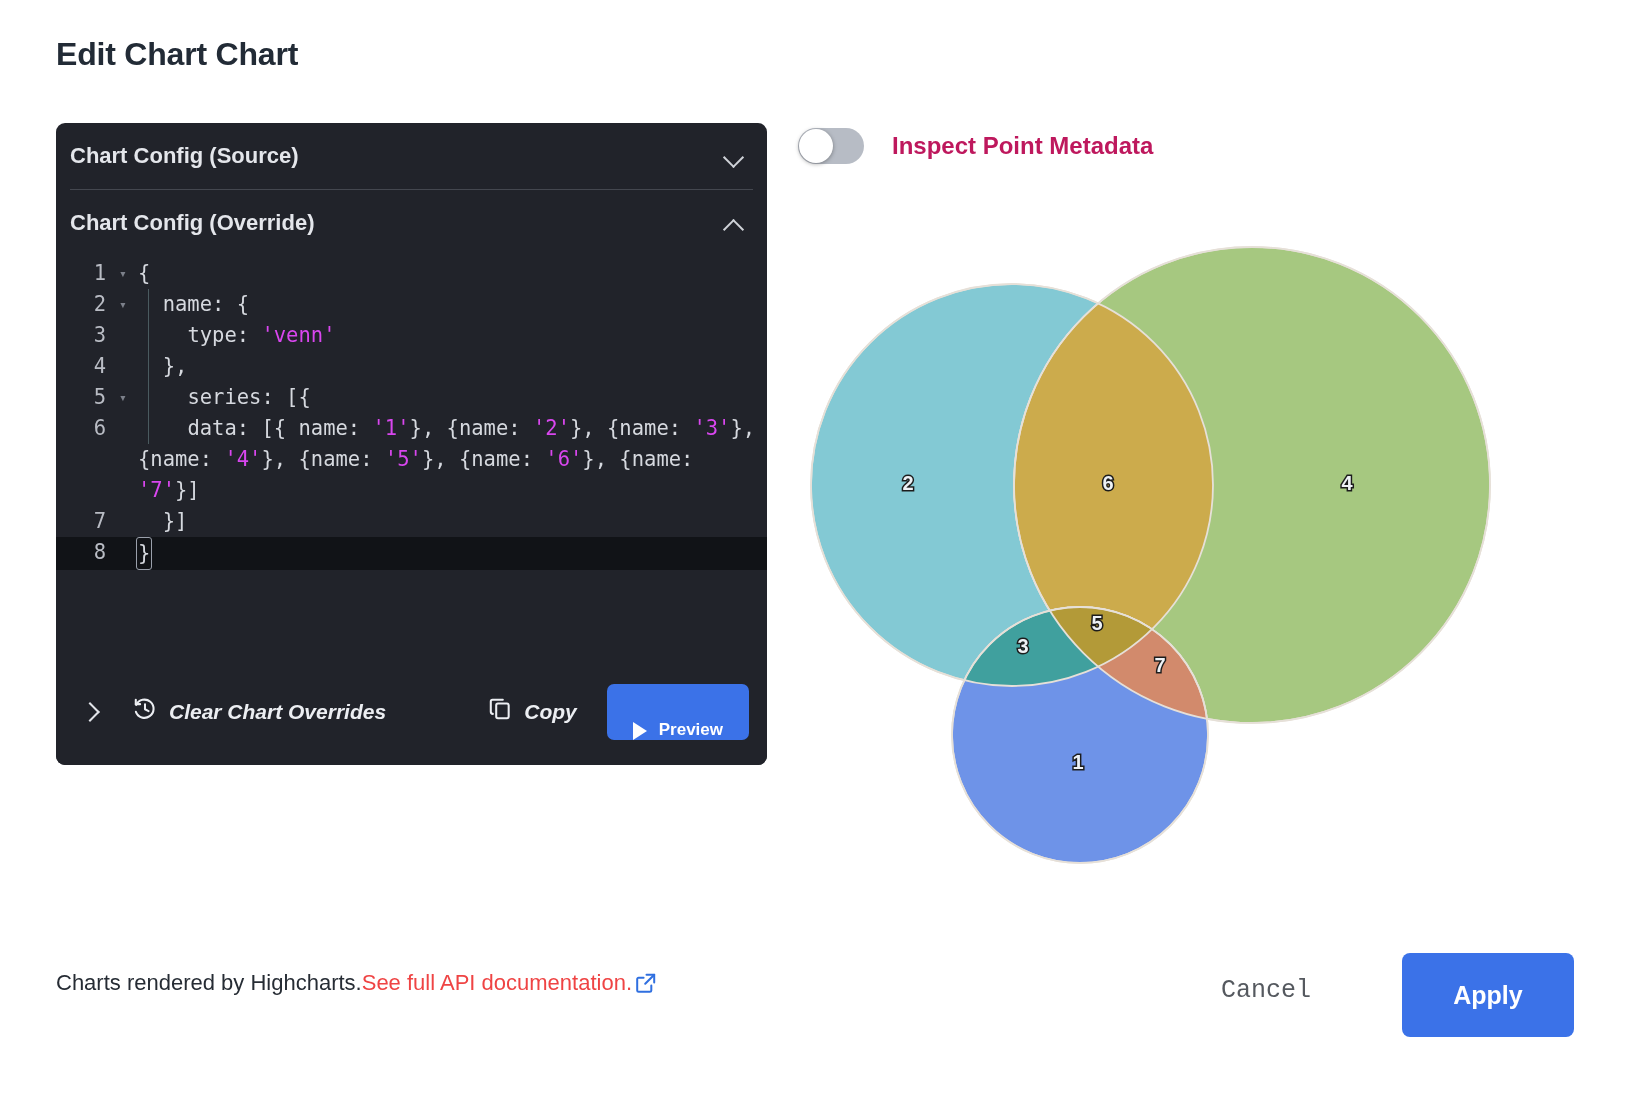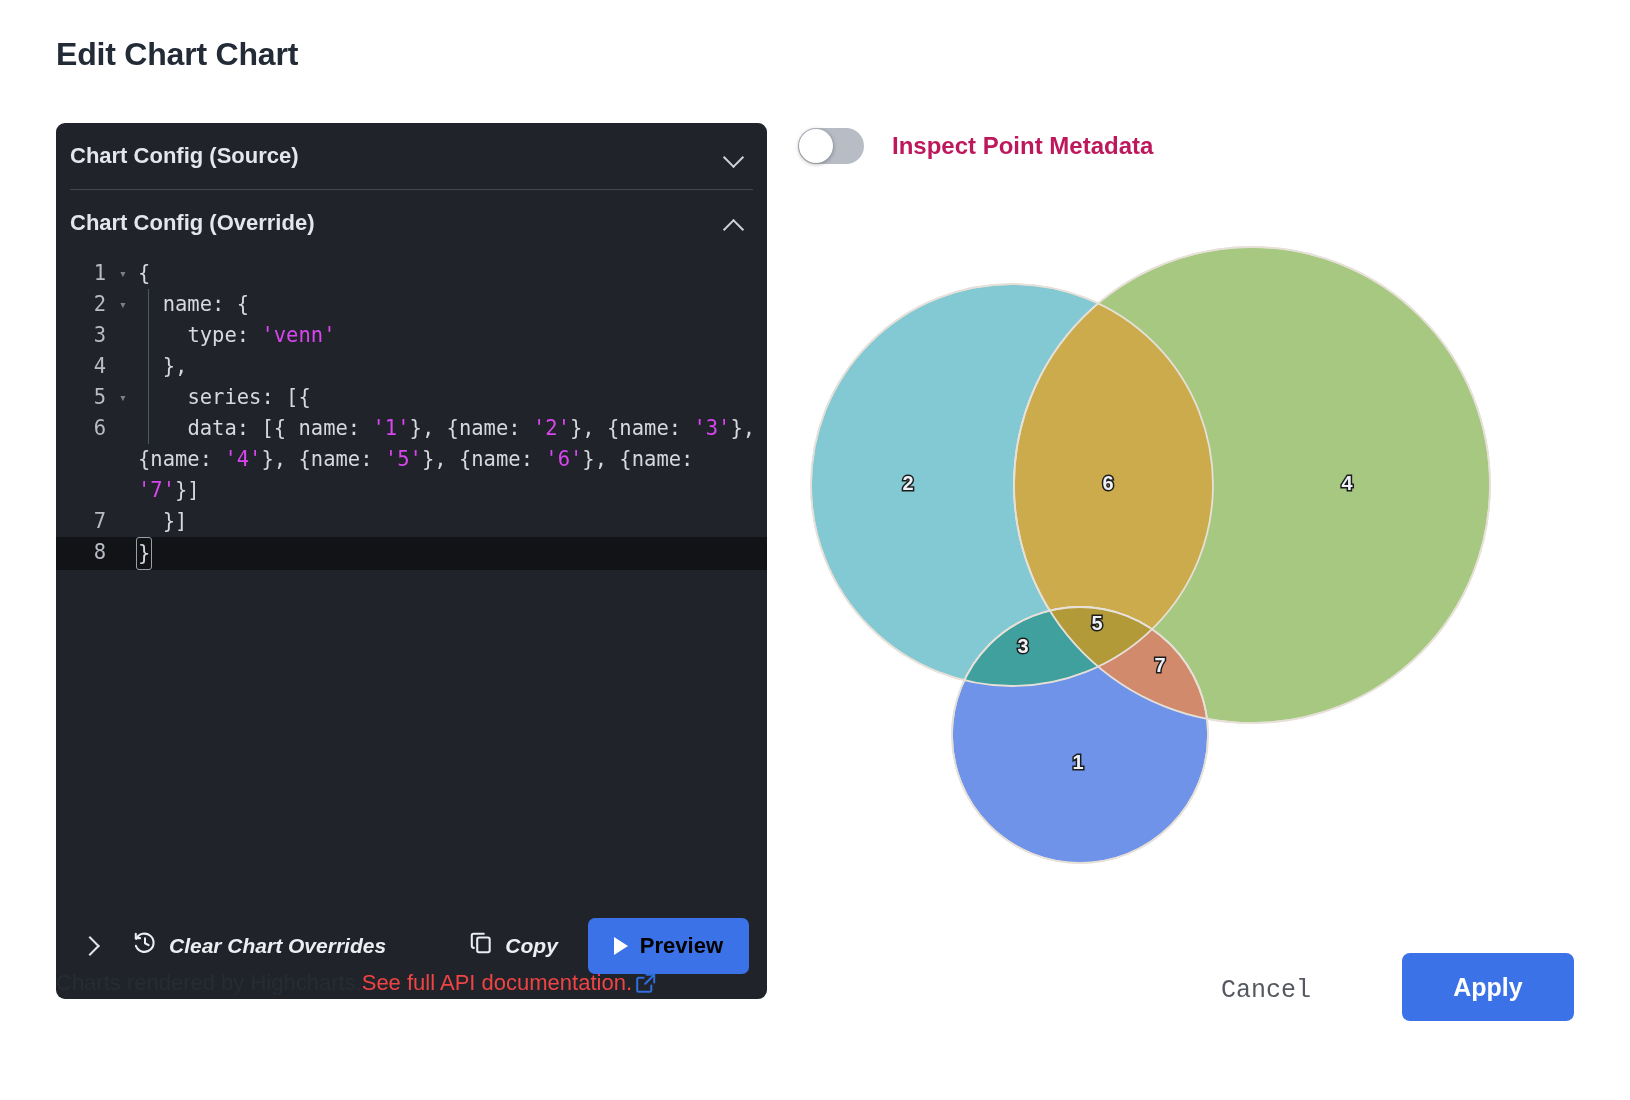--- a/index.html
+++ b/index.html
@@ -21,21 +21,21 @@
     font-size: 32px;
     font-weight: bold;
     color: #222b36;
     letter-spacing: -0.2px;
   }
 
   
   .editor-panel {
     position: absolute;
     left: 56px; top: 123px;
-    width: 711px; height: 876px;
+    width: 711px; height: 642px;
     background: #21232a;
     border-radius: 9px;
     overflow: hidden;
   }
   .panel-section-header {
     position: relative;
     height: 66px;
     display: flex;
     align-items: center;
     padding: 0 22px 0 14px;
@@ -164,29 +164,29 @@
     background: none;
     border: none;
     font-family: "Liberation Sans", sans-serif;
     padding: 8px 6px;
     white-space: nowrap;
     font-style: italic;
   }
   .tb-spacer { flex: 1; }
   .preview-btn {
     display: flex;
-    align-items: center;
+    align-items: flex-end;
     gap: 12px;
     background: #3b72e8;
-    color: #000000;
+    color: #ffffff;
     border: none;
     border-radius: 7px;
     height: 56px;
     padding: 0 26px;
-    font-size: 22px;
+    font-size: 17px;
     font-weight: bold;
     font-family: "Liberation Sans", sans-serif;
     cursor: pointer;
     margin-left: 24px;
   }
   .play-tri {
     width: 0; height: 0;
     border-left: 14px solid #fff;
     border-top: 9px solid transparent;
     border-bottom: 9px solid transparent;
@@ -265,21 +265,21 @@
     border: none;
     font-size: 25px;
     color: #55595f;
     font-family: Liberation Mono, monospace;
     cursor: pointer;
     padding: 10px 16px;
   }
   .apply-btn {
     position: absolute;
     right: 56px; top: 953px;
-    width: 172px; height: 68px;
+    width: 172px; height: 84px;
     background: #3b72e8;
     color: #fff;
     border: none;
     border-radius: 8px;
     font-size: 25px;
     font-weight: bold;
     font-family: "Liberation Sans", sans-serif;
     cursor: pointer;
   }
 </style>

